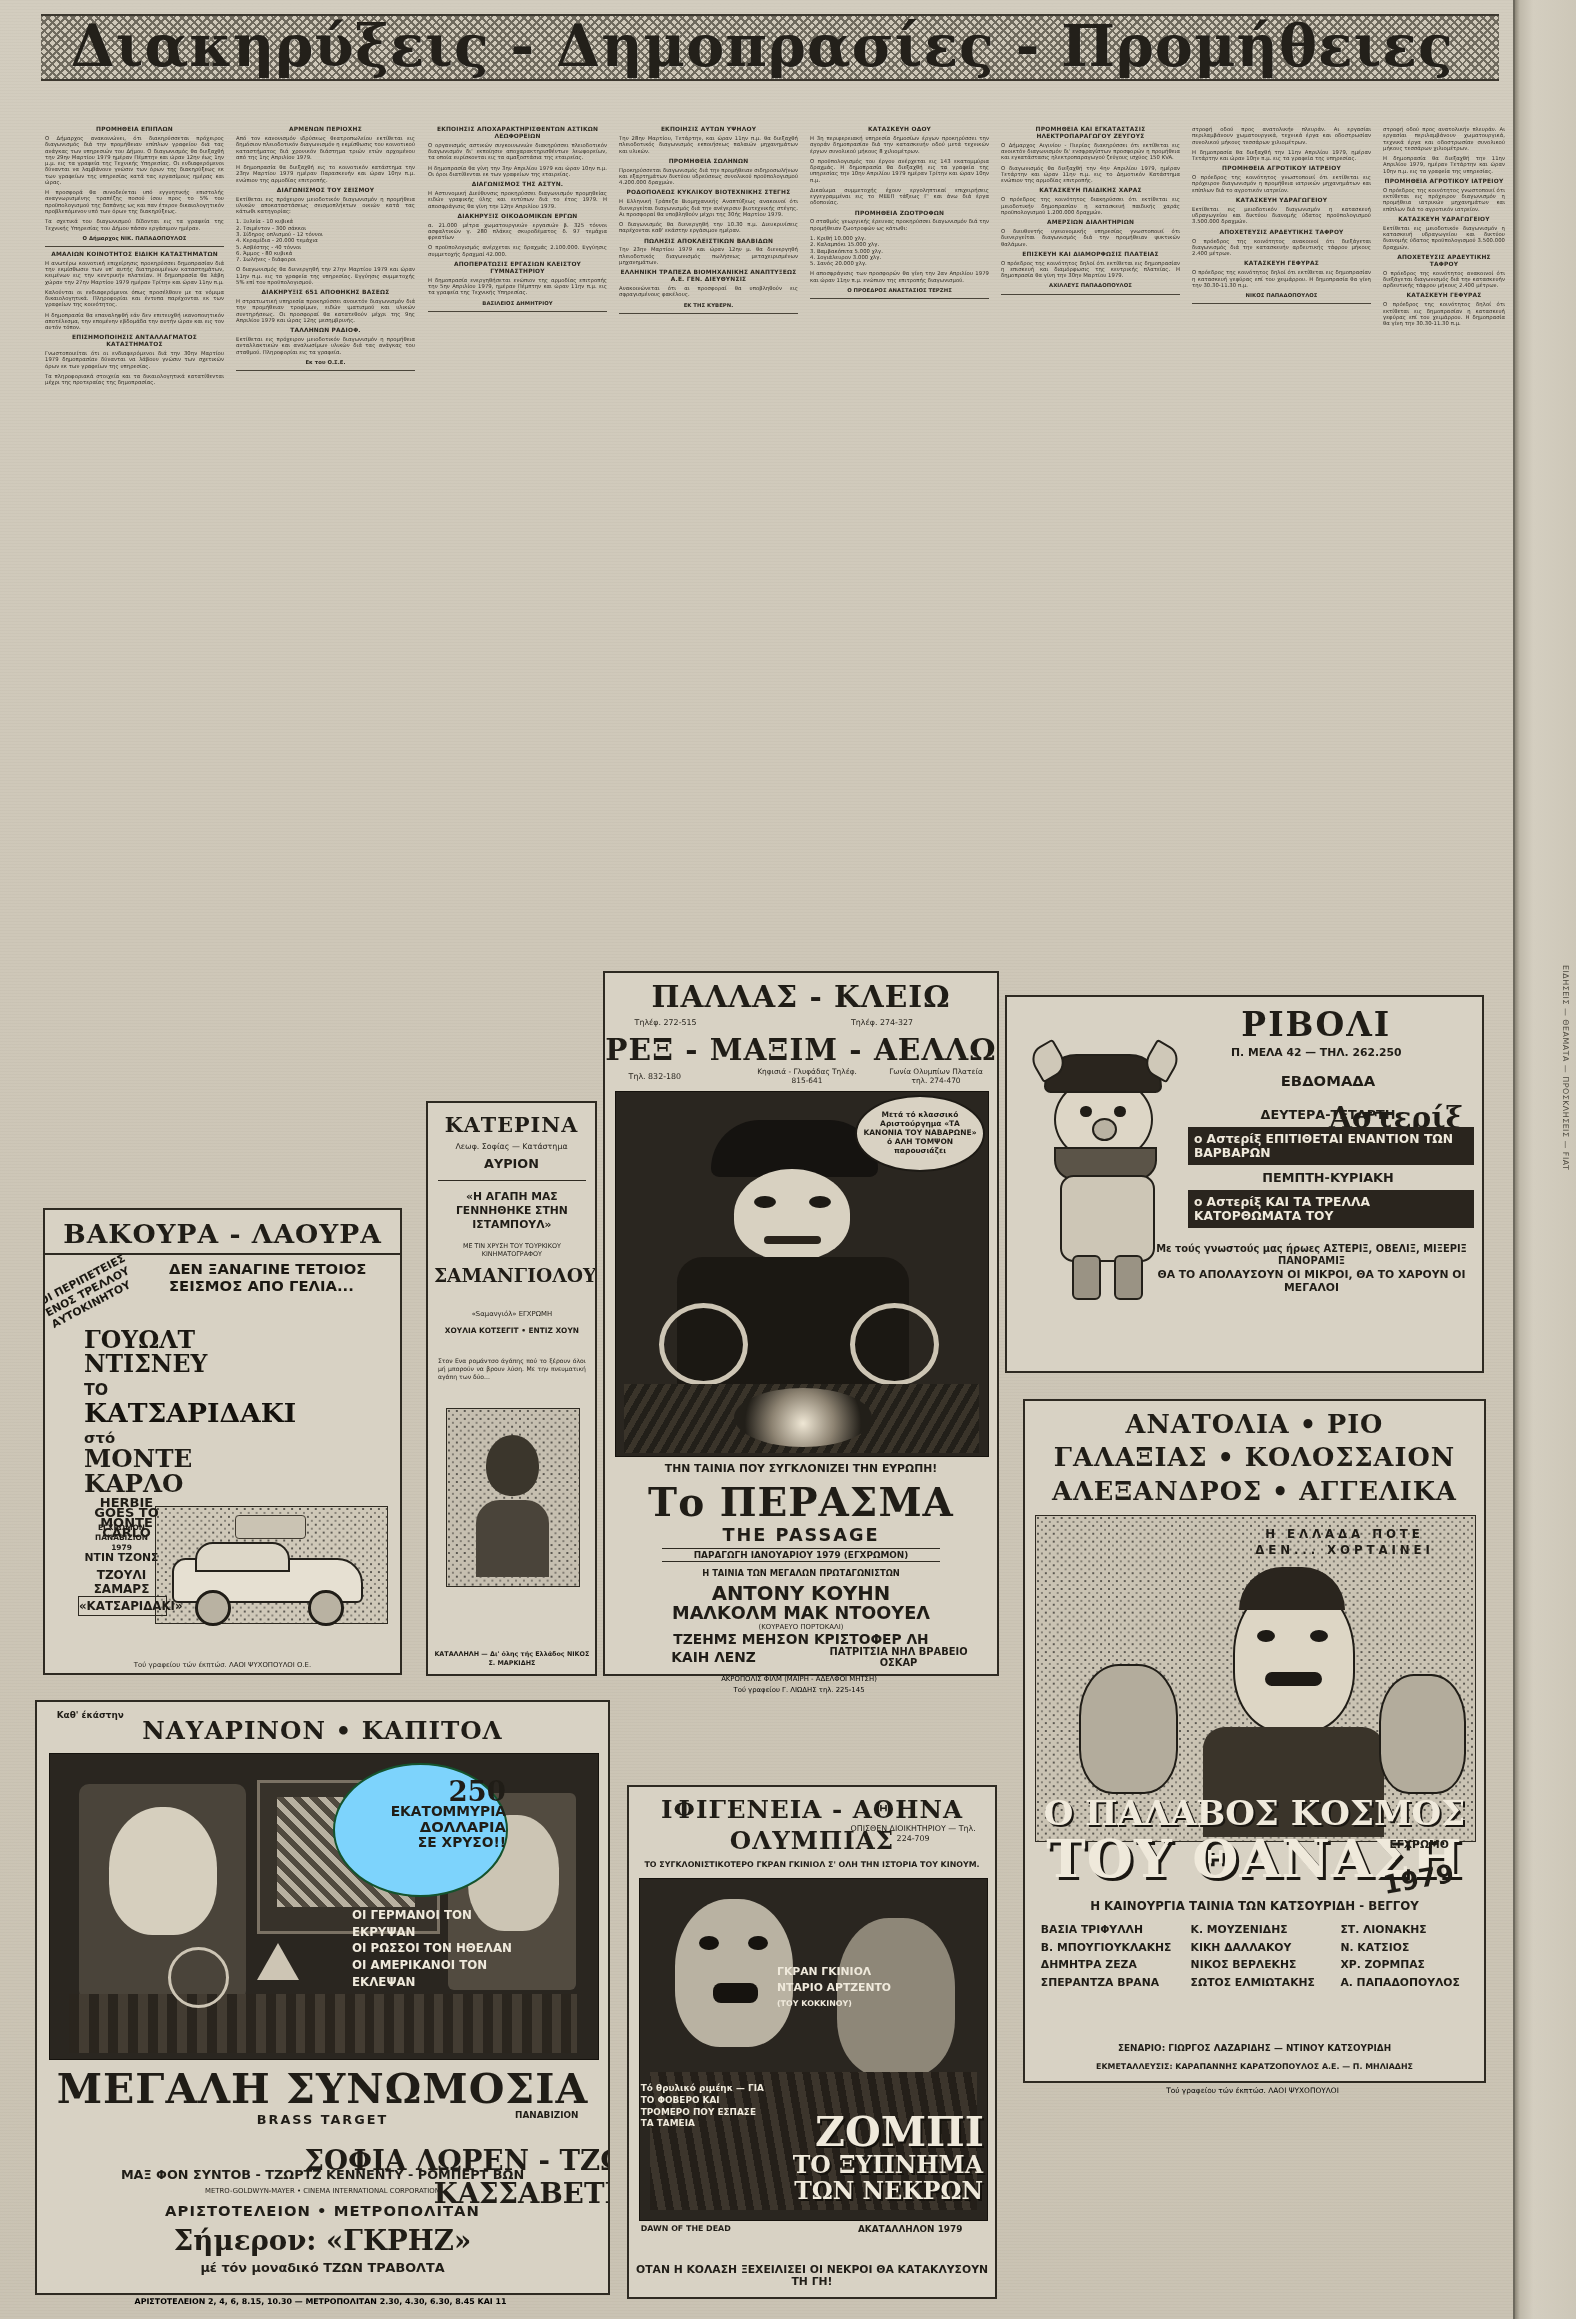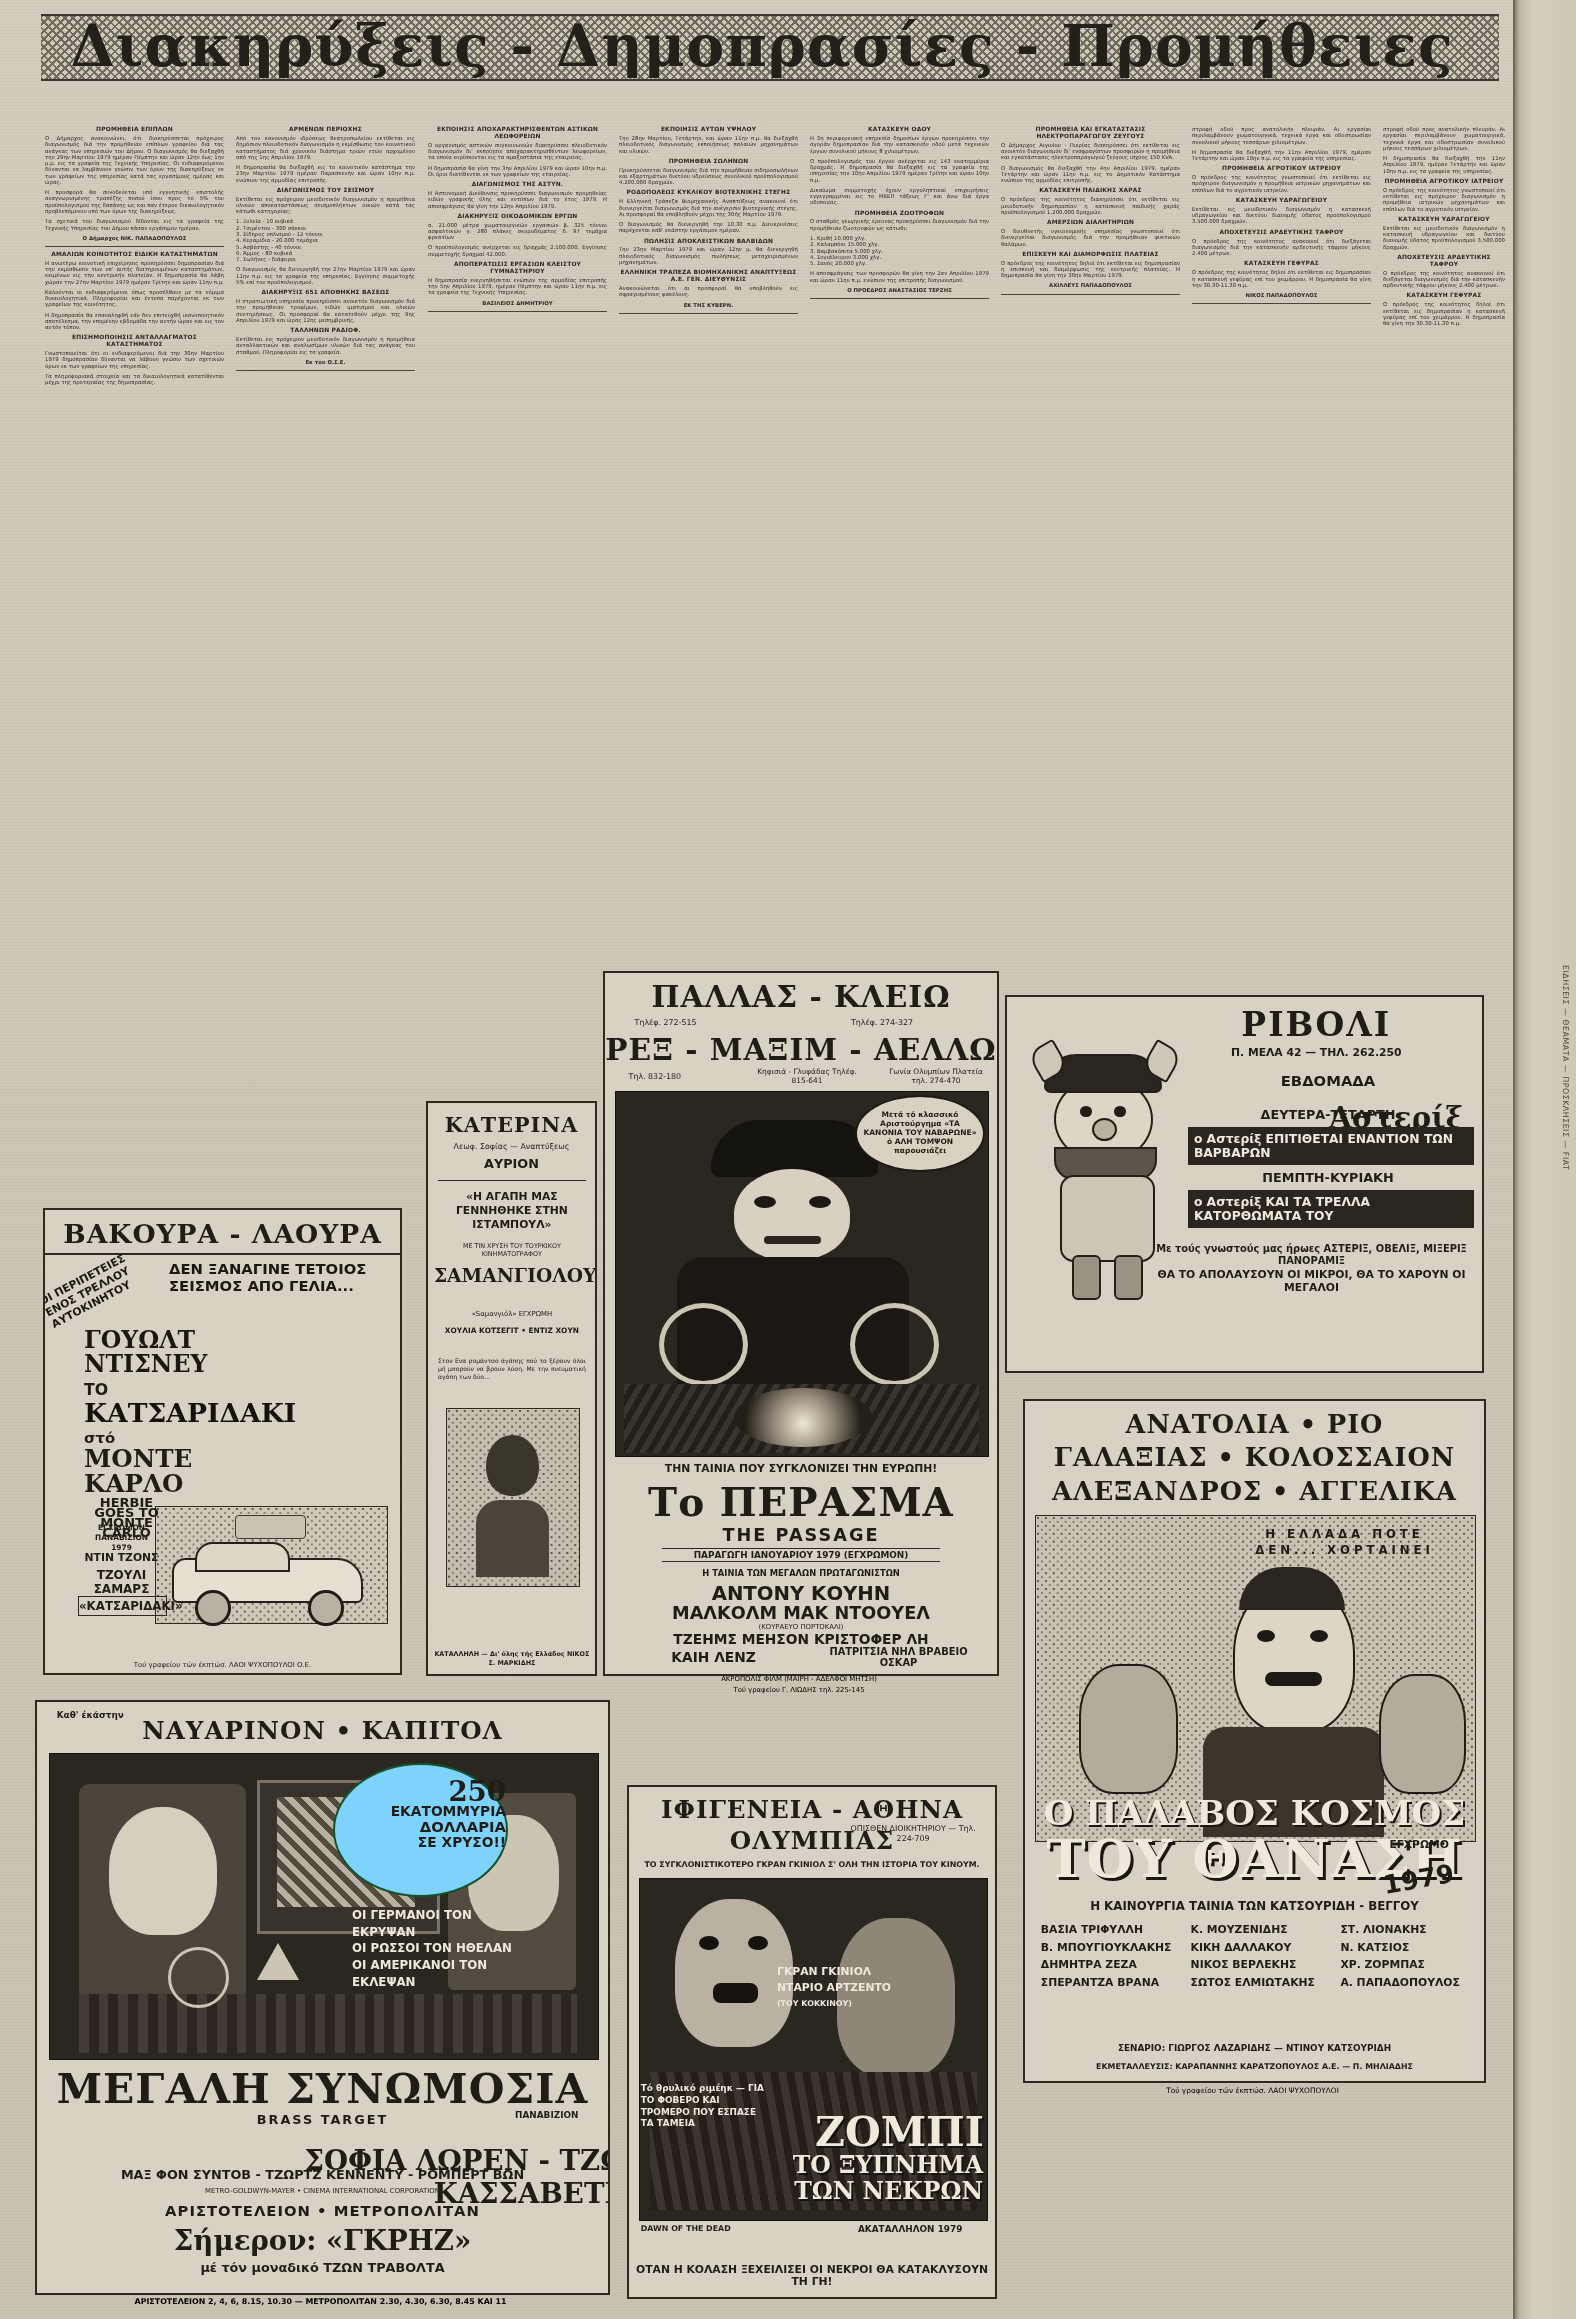--- a/index.html
+++ b/index.html
@@ -242,21 +242,21 @@
     <div style="position:absolute;left:39px;top:313px;width:75px;text-align:center;font-size:7.4px;font-weight:700;line-height:9.9px;">ΕΓΧΡΩΜΟΝ ΠΑΝΑΒΙΖΙΟΝ 1979</div>
     <div style="position:absolute;left:39px;top:341px;width:75px;text-align:center;font-size:10.8px;font-weight:700;line-height:13.8px;">ΝΤΙΝ ΤΖΟΝΣ</div>
     <div style="position:absolute;left:39px;top:359px;width:75px;text-align:center;font-size:12px;font-weight:700;line-height:13.8px;">ΤΖΟΥΛΙ ΣΑΜΑΡΣ</div>
     <div style="position:absolute;left:33px;top:386px;width:87px;text-align:center;font-size:11.8px;font-weight:700;border:1px solid #2e2a22;padding:2px 0;">«ΚΑΤΣΑΡΙΔΑΚΙ»</div>
 
     <div style="position:absolute;left:0;bottom:3.9px;width:100%;text-align:center;font-size:6.9px;">Τού γραφείου τών έκπτώσ. ΛΑΟΙ ΨΥΧΟΠΟΥΛΟΙ Ο.Ε.</div>
   </div>
 
   <div class="ad" style="left:426px;top:1101px;width:167px;height:571px;">
     <div style="position:absolute;left:0;top:9.9px;width:100%;text-align:center;font-family:'DejaVu Serif',serif;font-size:20.7px;font-weight:700;letter-spacing:1px;">ΚΑΤΕΡΙΝΑ</div>
-    <div style="position:absolute;left:0;top:39px;width:100%;text-align:center;font-size:7.9px;">Λεωφ. Σοφίας — Αναπτύξεως</div>
+    <div style="position:absolute;left:0;top:39px;width:100%;text-align:center;font-size:7.9px;">Λεωφ. Σοφίας — Κατάστημα</div>
     <div style="position:absolute;left:0;top:53px;width:100%;text-align:center;font-size:12.8px;font-weight:700;">ΑΥΡΙΟΝ</div>
     <div style="position:absolute;left:9.9px;top:77px;width:148px;height:1px;background:#2e2a22;"></div>
 
     <div style="position:absolute;left:9.9px;top:87px;width:148px;text-align:center;font-size:10.8px;font-weight:700;line-height:13.8px;">«Η ΑΓΑΠΗ ΜΑΣ ΓΕΝΝΗΘΗΚΕ ΣΤΗΝ ΙΣΤΑΜΠΟΥΛ»</div>
 
     <div style="position:absolute;left:9.9px;top:140px;width:148px;text-align:center;font-size:6.4px;line-height:7.9px;">ΜΕ ΤΙΝ ΧΡΥΣΗ ΤΟΥ ΤΟΥΡΚΙΚΟΥ ΚΙΝΗΜΑΤΟΓΡΑΦΟΥ</div>
 
     <div style="position:absolute;left:5.9px;top:162px;width:156px;text-align:center;font-family:'DejaVu Serif',serif;font-size:18.7px;font-weight:700;line-height:21.7px;">ΣΑΜΑΝΓΙΟΛΟΥ</div>
     <div style="position:absolute;left:9.9px;top:207px;width:148px;text-align:center;font-size:6.9px;">«Sαμανγιόλ» ΕΓΧΡΩΜΗ</div>
     <div style="position:absolute;left:9.9px;top:223px;width:148px;text-align:center;font-size:7.4px;font-weight:700;line-height:9.9px;">ΧΟΥΛΙΑ ΚΟΤΣΕΓΙΤ • ΕΝΤΙΖ ΧΟΥΝ</div>

